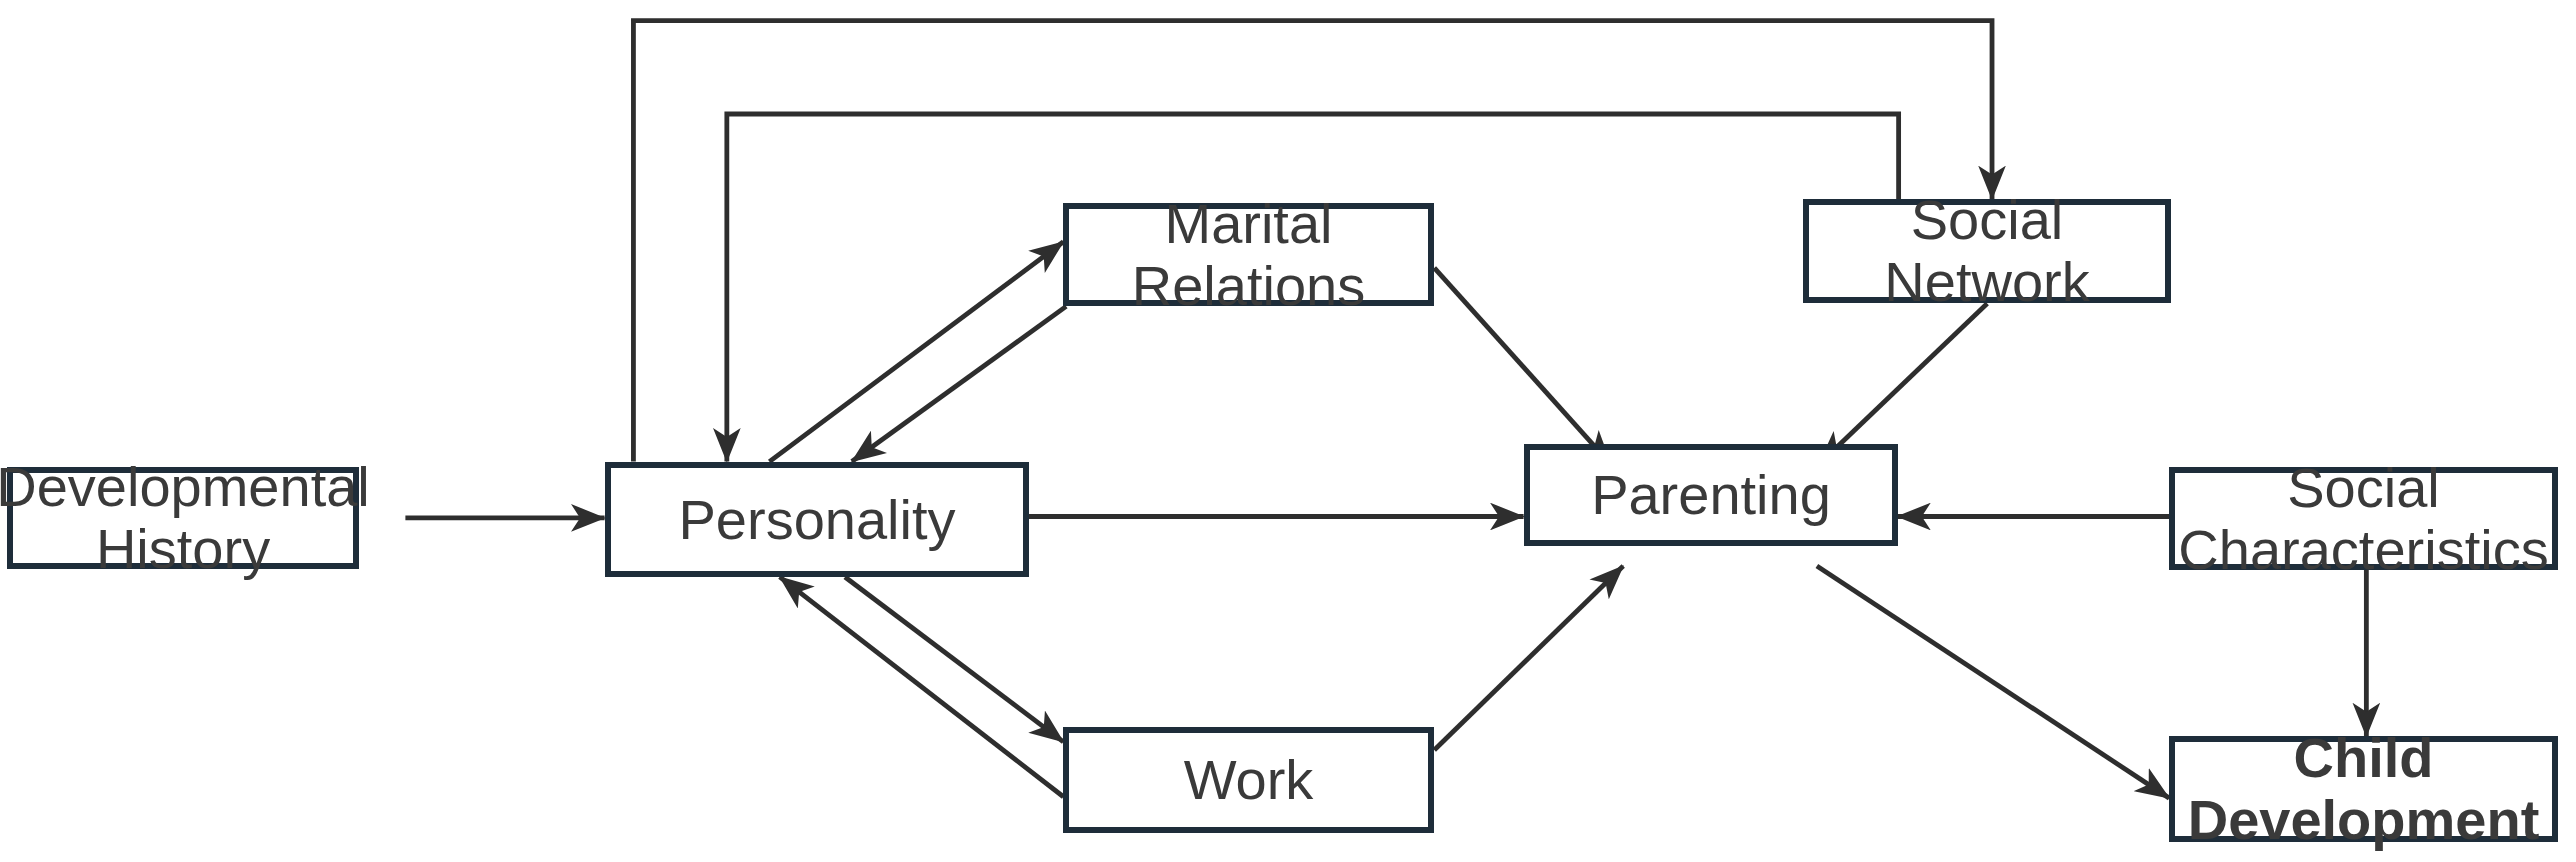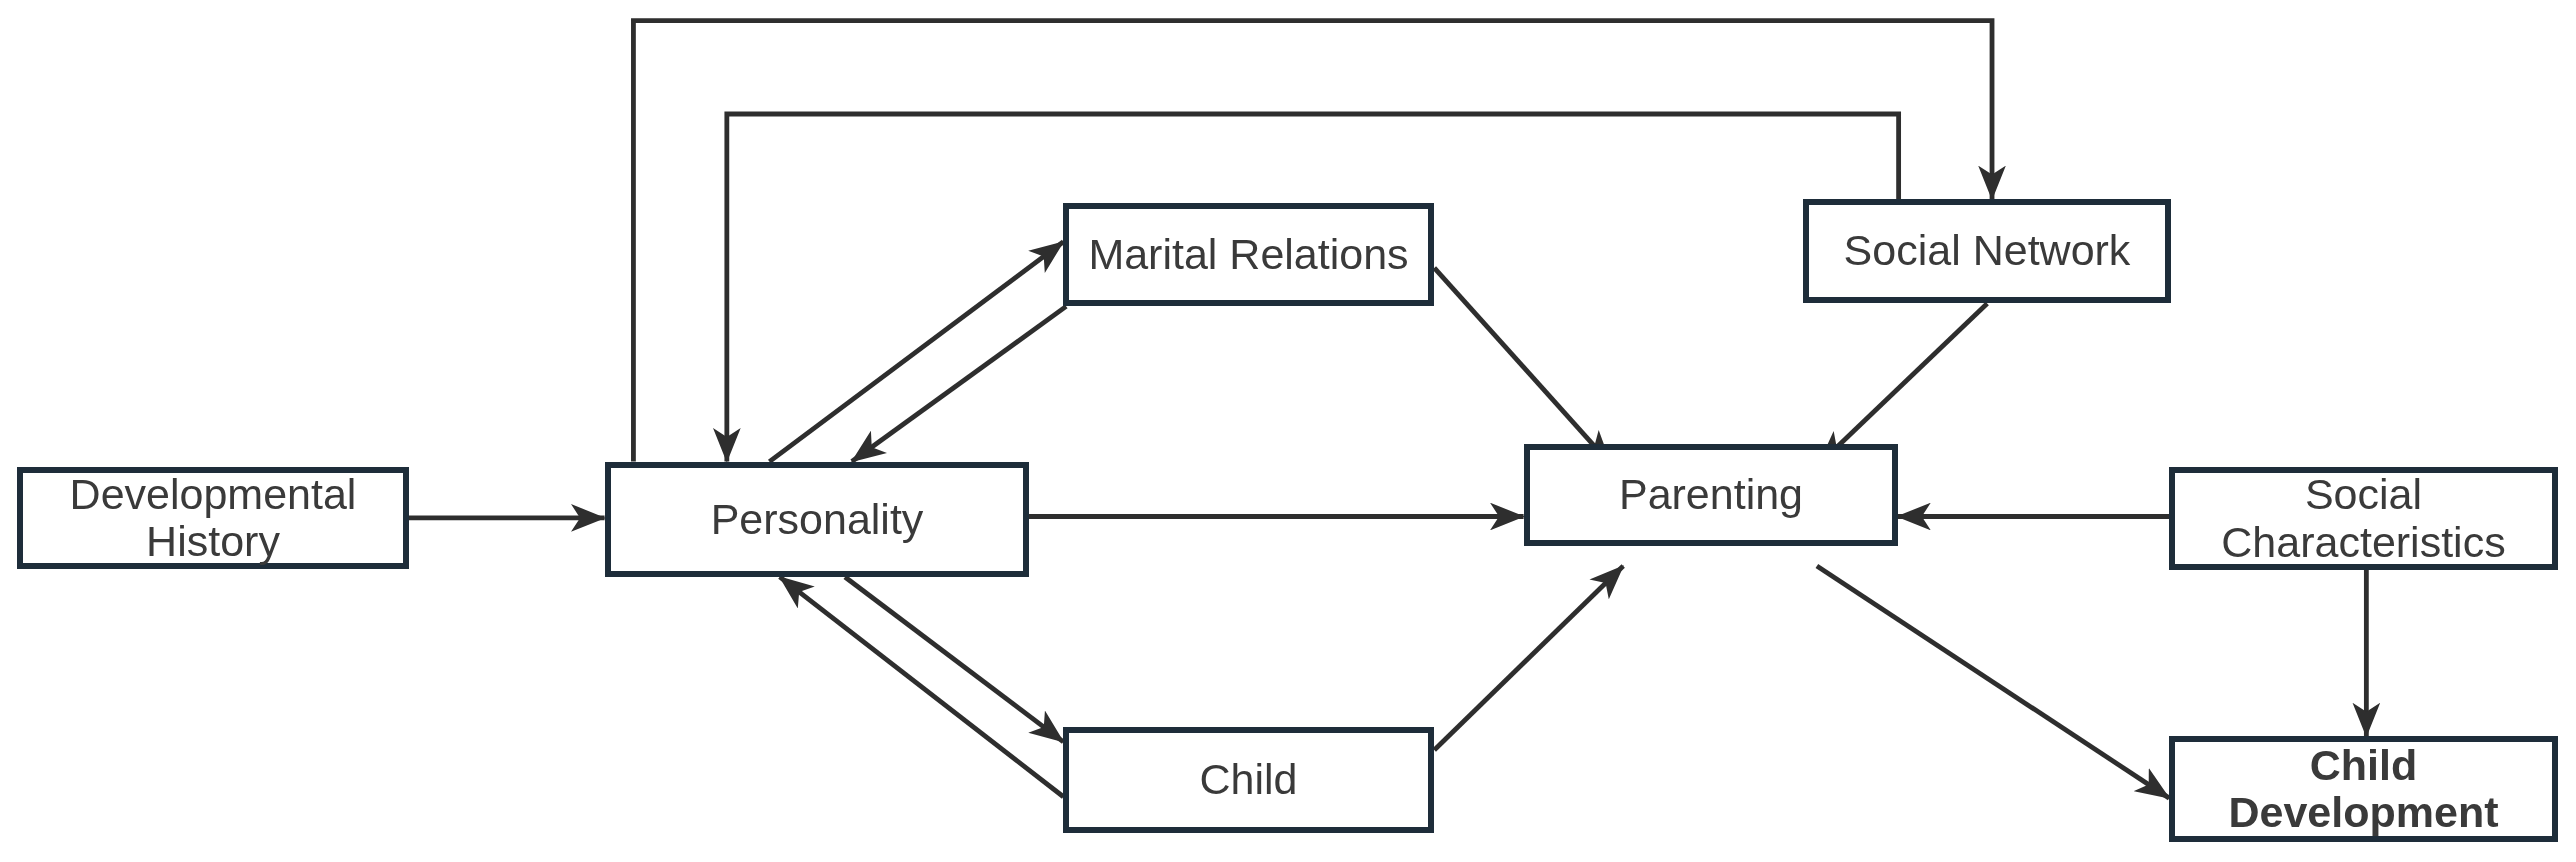--- a/index.html
+++ b/index.html
@@ -14,28 +14,28 @@
   svg.edges { position: absolute; left: 0; top: 0; }
   .node {
     position: absolute;
     box-sizing: border-box;
     border: 6.2px solid #1e2d3a;
     background: #ffffff;
     display: flex;
     align-items: center;
     justify-content: center;
     text-align: center;
-    font-size: 43px;
+    font-size: 56px;
     line-height: 1.1;
     color: #3a3a3a;
     padding: 0 13.7px;
   }
   .node span { display: block; }
   
-  #n-dh        { left: 17px;   top: 467px;  width: 392px; height: 102px; }
+  #n-dh        { left: 7px;   top: 467px;  width: 352px; height: 102px; }
   #n-pers      { left: 605px;  top: 462px;  width: 424px; height: 115px; }
   #n-mar       { left: 1063px; top: 203px;  width: 371px; height: 103px; }
   #n-work      { left: 1063px; top: 727px; width: 371px; height: 106px; }
   #n-par       { left: 1524px; top: 444px;  width: 374px; height: 102px; }
   #n-soc       { left: 1803px; top: 199px;  width: 368px; height: 104px; }
   #n-cc        { left: 2169px; top: 467px;  width: 389px; height: 103px; }
   #n-cd        { left: 2169px; top: 736px; width: 389px; height: 106px; font-weight: bold; }
 </style>
 </head>
 <body>
@@ -78,21 +78,21 @@
 
   <div class="node" id="n-pers">
     <span>Personality</span>
   </div>
 
   <div class="node" id="n-mar">
     <span>Marital Relations</span>
   </div>
 
   <div class="node" id="n-work">
-    <span>Child</span>
+    <span>Work</span>
   </div>
 
   <div class="node" id="n-par">
     <span>Parenting</span>
   </div>
 
   <div class="node" id="n-soc">
     <span>Social Network</span>
   </div>
 

